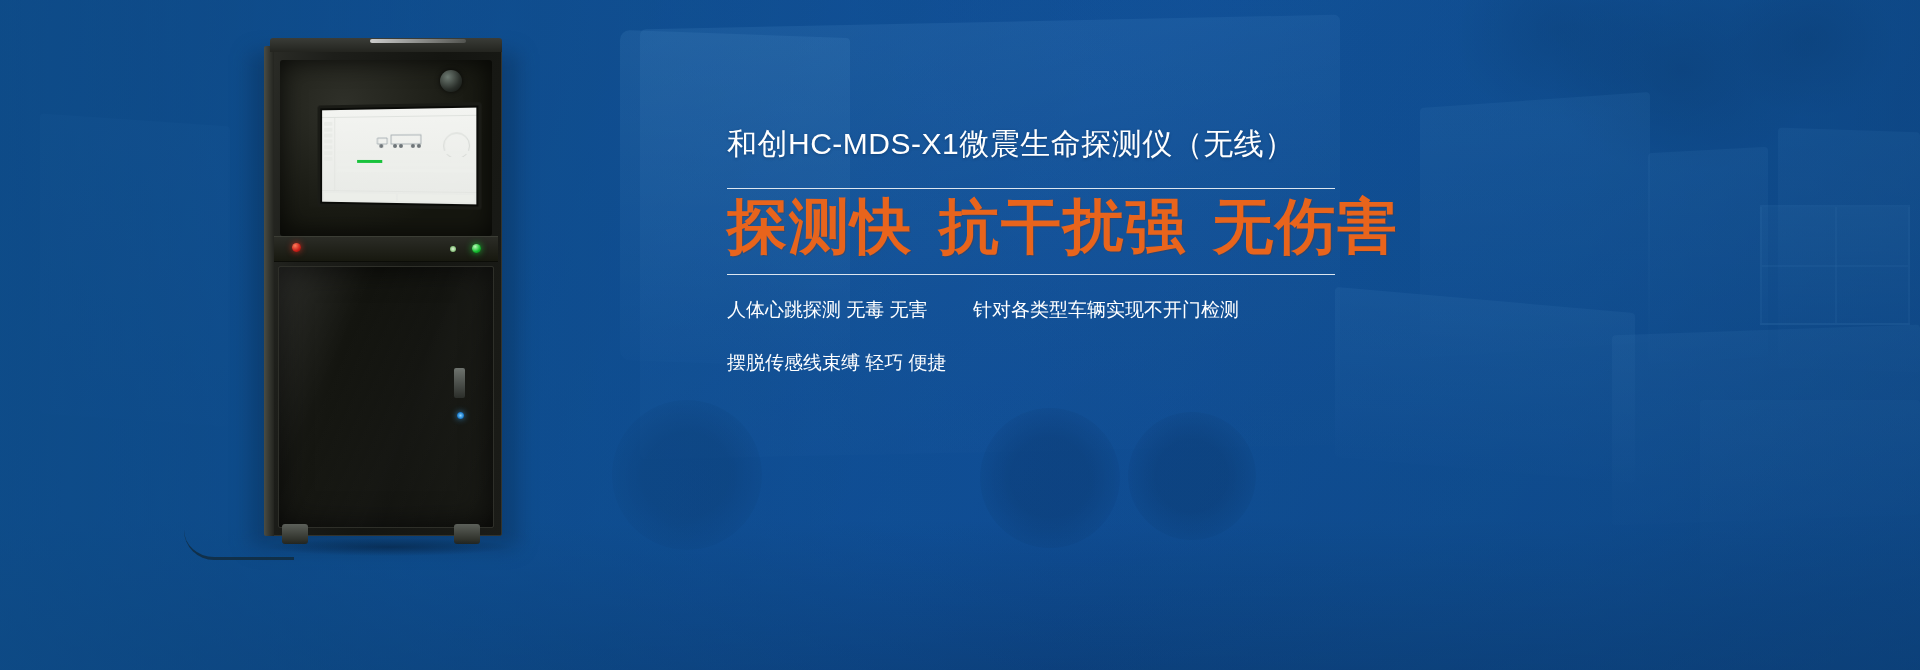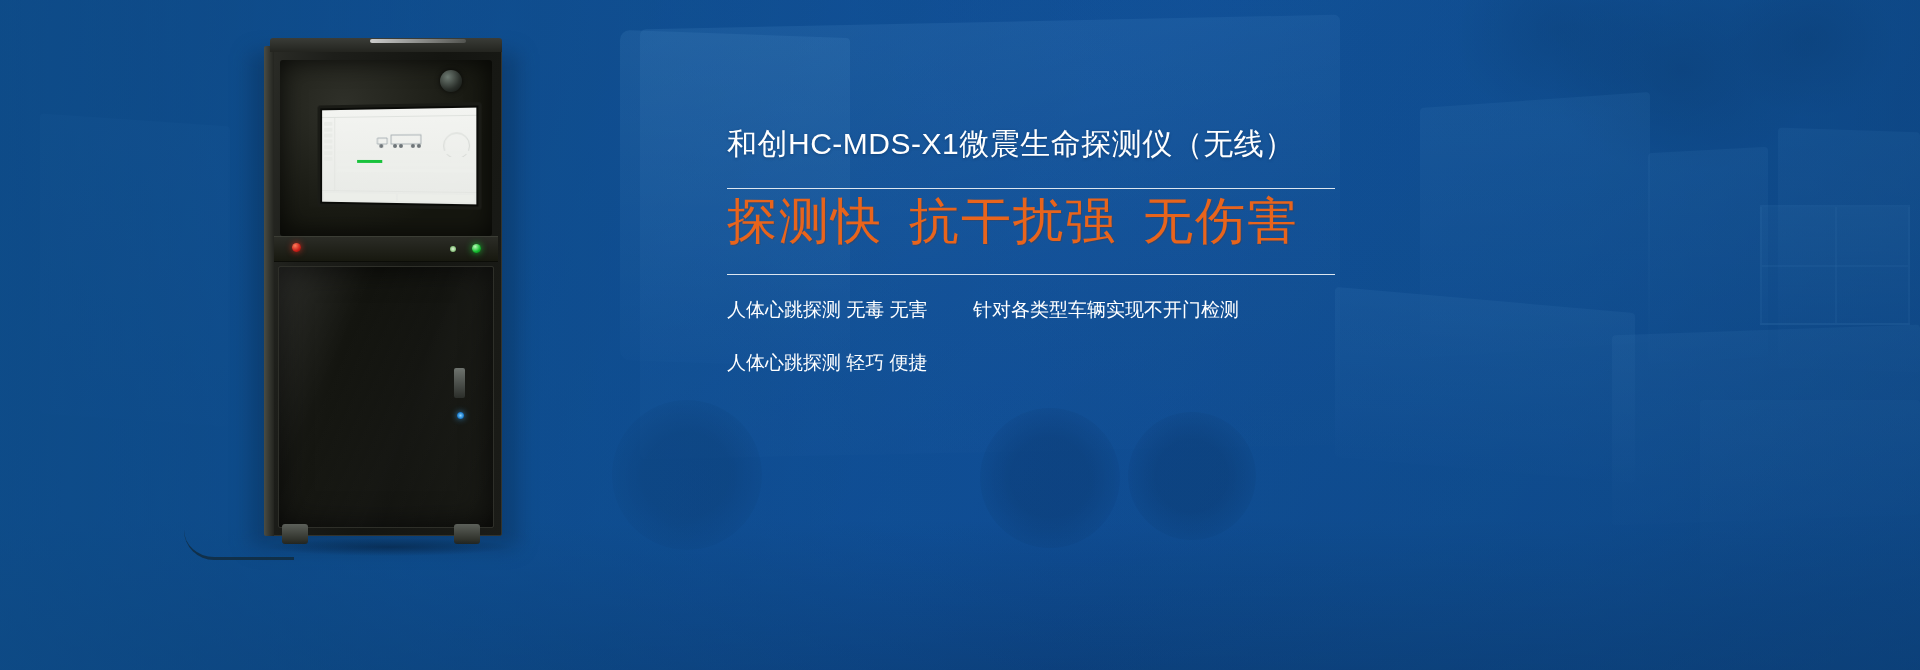--- a/index.html
+++ b/index.html
@@ -254,21 +254,21 @@
     text-shadow:0 1px 3px rgba(0,30,60,.35);
   }
   .rule{
     position:absolute; left:0; width:608px; height:1px;
     background:rgba(255,255,255,.85);
   }
   .rule-top{ top:188px; }
   .rule-bottom{ top:274px; }
   .slogan{
     position:absolute; left:0; top:194px;
-    font-size:50px; font-weight:400; color:#e8641c;
+    font-size:60px; font-weight:700; color:#e8641c;
     letter-spacing:2px; white-space:nowrap; line-height:1.1;
     text-shadow:1px 1px 0 rgba(120,45,6,.25);
   }
   .slogan span{ margin-right:26px; }
   .slogan span:last-child{ margin-right:0; }
   .subtitle{
     position:absolute; left:0; top:252px;
     font-size:16.5px; font-weight:400; color:#e9eef4;
     letter-spacing:3.2px; white-space:nowrap;
   }
@@ -387,19 +387,19 @@
 
 
     <div class="rule rule-bottom"></div>
 
     <div class="features">
       <div class="feat-row">
         <div class="feat-a">人体心跳探测 无毒 无害</div>
         <div class="feat-b">针对各类型车辆实现不开门检测</div>
       </div>
       <div class="feat-row">
-        <div class="feat-a">人体心跳探测 轻巧 便捷</div>
+        <div class="feat-a">摆脱传感线束缚 轻巧 便捷</div>
         <div class="feat-b"></div>
       </div>
     </div>
   </div>
 
 </div>
 
 </body></html>

